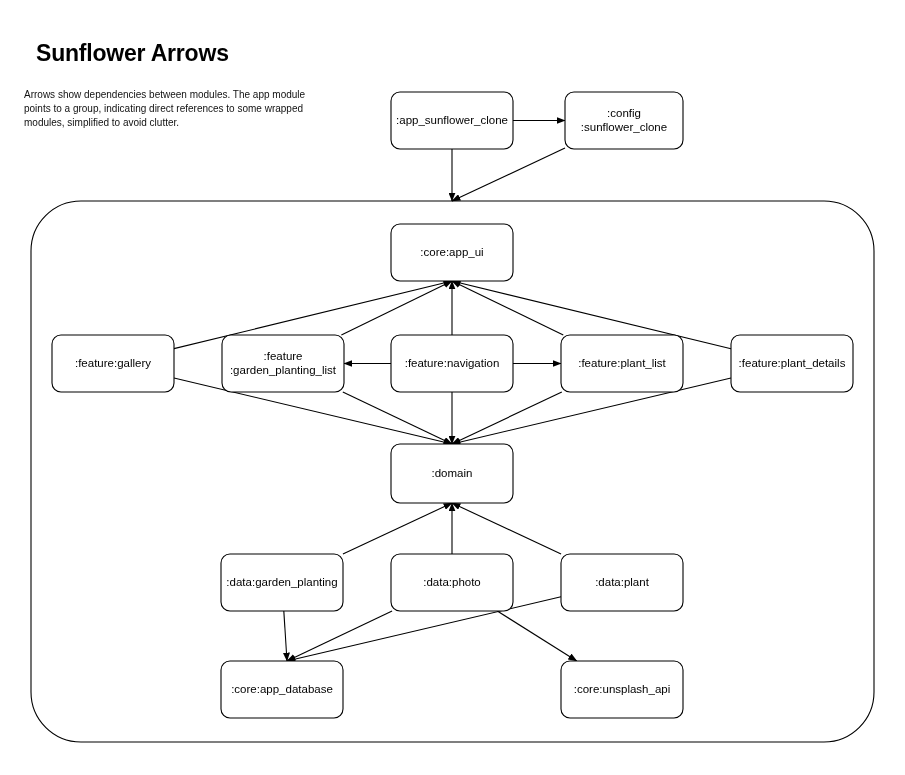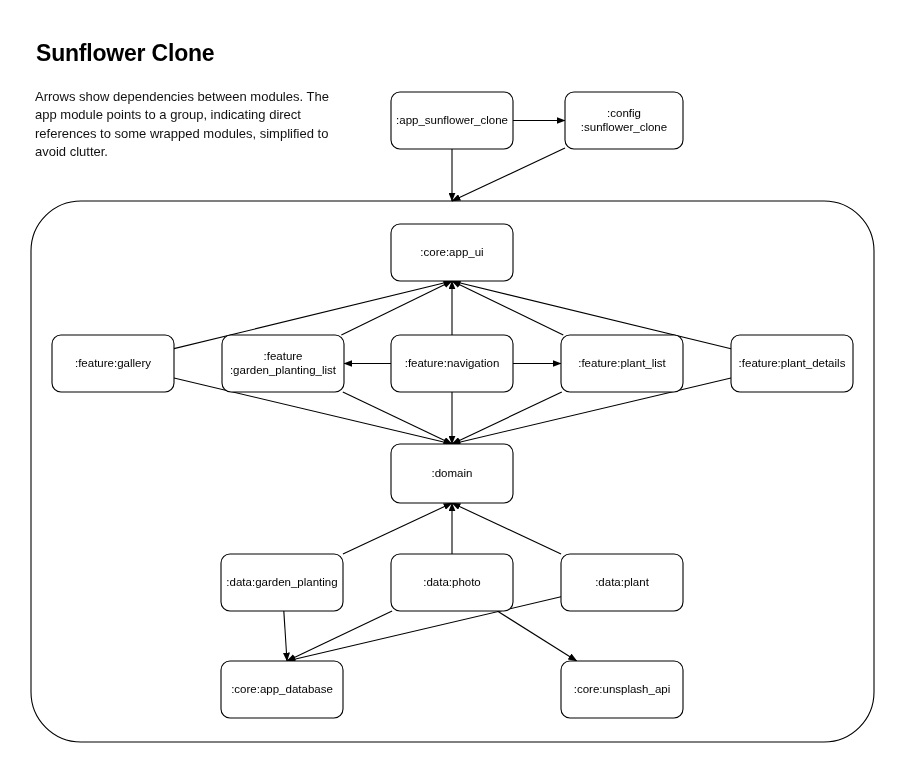--- a/index.html
+++ b/index.html
@@ -20,24 +20,24 @@
     left: 36px;
     top: 40px;
     font-size: 23px;
     font-weight: bold;
     letter-spacing: -0.2px;
     color: #000;
     margin: 0;
   }
   #page-description {
     position: absolute;
-    left: 35px;
+    left: 24px;
     top: 88px;
     width: 305px;
-    font-size: 13px;
+    font-size: 10px;
     line-height: 1.42;
     color: #111;
     white-space: pre-line;
   }
   #graph-canvas {
     position: absolute;
     left: 0;
     top: 0;
   }
   .node-rect {
@@ -59,21 +59,21 @@
   }
   .edge-line {
     stroke: #000000;
     stroke-width: 1.1;
     fill: none;
   }
 </style>
 </head>
 <body>
 
-<h1 id="page-title">Sunflower Clone</h1>
+<h1 id="page-title">Sunflower Arrows</h1>
 <div id="page-description">Arrows show dependencies between modules. The app module points to a group, indicating direct references to some wrapped modules, simplified to avoid clutter.</div>
 
 <svg id="graph-canvas" width="905" height="775" viewBox="0 0 905 775">
   <defs>
     <marker id="arrowhead" markerWidth="9" markerHeight="7" refX="8.4" refY="3.5" orient="auto" markerUnits="userSpaceOnUse">
       <polygon points="0 0, 9 3.5, 0 7" fill="#000000"></polygon>
     </marker>
   </defs>
   <g id="group-layer">
       <rect x="31" y="201" width="843" height="541" rx="50" ry="50" class="group-rect"></rect>

